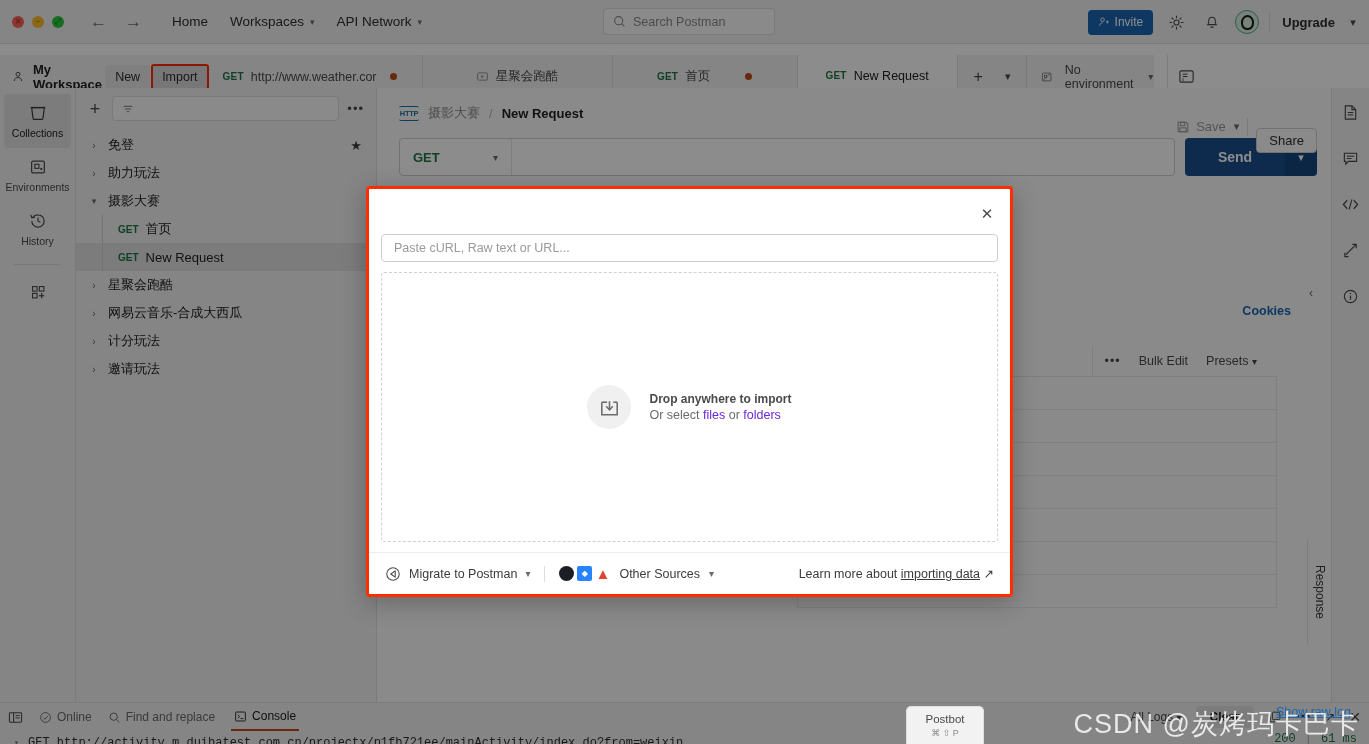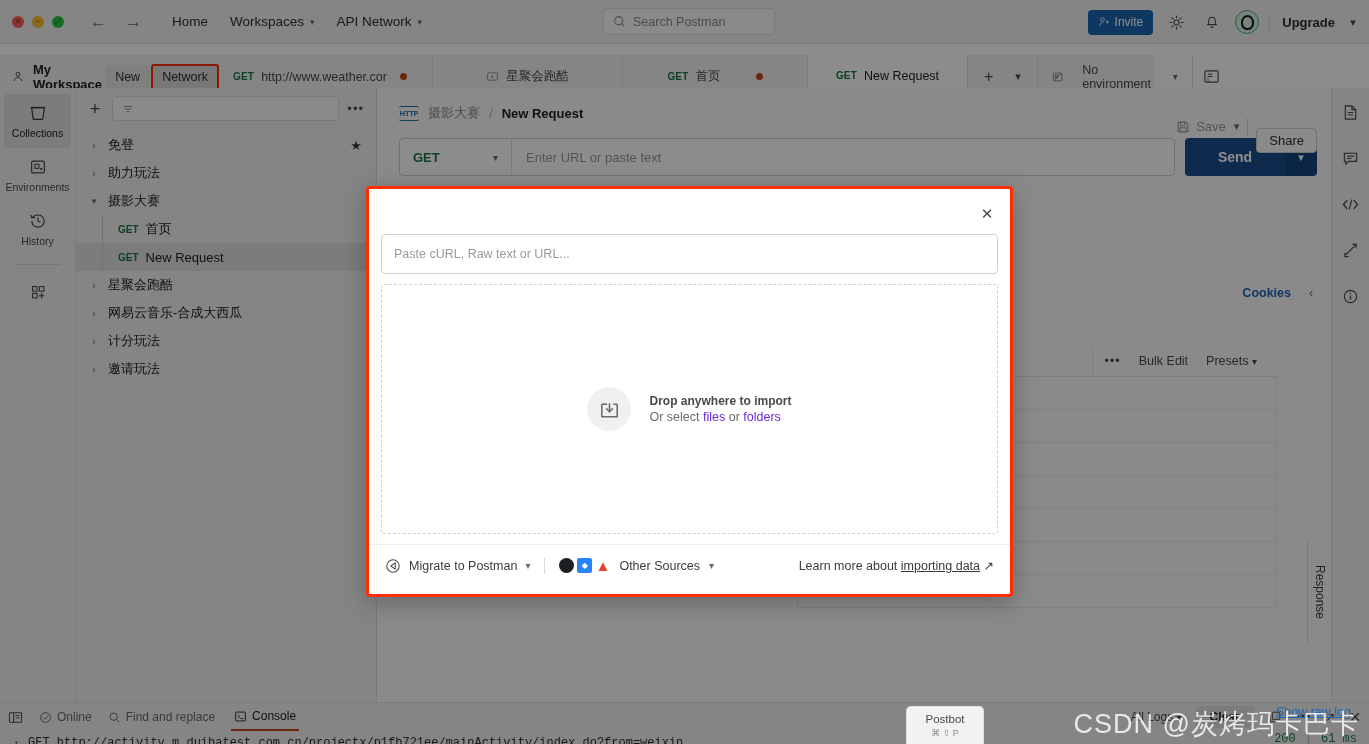--- a/index.html
+++ b/index.html
@@ -75,21 +75,21 @@
   .tab .m { font-size: 10px; font-weight: 700; color: #1d7745; letter-spacing: .2px; }
   .tab .t { white-space: nowrap; overflow: hidden; text-overflow: ellipsis; }
   .tab .unsaved { width: 7px; height: 7px; border-radius: 50%; background: #c2481e; margin-left: 6px; }
   .tab.active { background: #ffffff; color: #212121; font-weight: 500; border-bottom: 2px solid #c2481e; }
   .tab.t1 { width: 215px; }
   .tab.t2 { width: 190px; justify-content: center; }
   .tab.t3 { width: 185px; justify-content: center; }
   .tab.t4 { width: 160px; justify-content: center; }
   .tabplus { display: flex; align-items: center; gap: 22px; padding: 0 16px; color: #4a4a4a; font-size: 16px; border-right: 1px solid #e0e0e0; }
 
-  .env-sel { display: flex; align-items: center; gap: 19px; padding: 0 14px; font-size: 12.5px; color: #4a4a4a; border-right: 1px solid #e0e0e0; }
+  .env-sel { display: flex; align-items: center; gap: 12px; padding: 0 14px; font-size: 12.5px; color: #4a4a4a; border-right: 1px solid #e0e0e0; }
   .env-right { display: flex; align-items: center; padding: 0 10px; color: #4a4a4a; }
 
   
   .rail {
     position: absolute; top: 88px; left: 0; width: 76px; bottom: 42px;
     background: #f2f2f2; border-right: 1px solid #e0e0e0; padding-top: 6px;
   }
   .rail-item { display: flex; flex-direction: column; align-items: center; gap: 4px; padding: 9px 0; color: #4a4a4a; font-size: 10.5px; }
   .rail-item.active { background: #e2e2e2; border-radius: 4px; margin: 0 4px; color: #212121; }
   .rail-sep { height: 1px; background: #dcdcdc; margin: 8px 14px; }
@@ -127,21 +127,21 @@
   .vdiv { width: 1px; height: 18px; background: #dcdcdc; }
   .share-btn { border: 1px solid #d0d0d0; border-radius: 4px; padding: 4px 12px; font-size: 13px; color: #2e2e2e; background: #fbfbfb; margin-top: 28px; }
 
   .urlrow { display: flex; align-items: center; gap: 10px; padding: 16px 14px 0 22px; }
   .urlbox { flex: 1; height: 38px; border: 1px solid #cfcfcf; border-radius: 4px; background: #fff; display: flex; align-items: center; }
   .method { width: 112px; display: flex; align-items: center; justify-content: space-between; padding: 0 13px; font-size: 13px; font-weight: 700; color: #1d7745; border-right: 1px solid #e4e4e4; height: 100%; }
   .urlinput { flex: 1; padding: 0 14px; font-size: 13px; color: #9a9a9a; }
   .send { width: 100px; height: 38px; background: #1a4f8e; border-radius: 4px 0 0 4px; color: #fff; font-size: 14px; font-weight: 600; display: flex; align-items: center; justify-content: center; }
   .sendcar { width: 32px; height: 38px; background: #14447d; border-radius: 0 4px 4px 0; color: #fff; display: flex; align-items: center; justify-content: center; font-size: 11px; }
 
-  .cookies { position: absolute; right: 40px; top: 198px; font-size: 12.5px; color: #1a67b3; font-weight: 600; }
+  .cookies { position: absolute; right: 40px; top: 216px; font-size: 12.5px; color: #1a67b3; font-weight: 600; }
   .collapse-chev { position: absolute; right: 18px; top: 198px; color: #6b6b6b; font-size: 12px; }
 
   .param-head { position: absolute; left: 420px; right: 54px; top: 258px; height: 31px; border-bottom: 1px solid #e6e6e6; display: flex; align-items: center; justify-content: flex-end; gap: 18px; padding-right: 8px; font-size: 12.5px; color: #4a4a4a; }
   .param-head .seg { border-left: 1px solid #e6e6e6; height: 31px; display: flex; align-items: center; gap: 18px; padding: 0 12px; }
   .tbl { position: absolute; left: 420px; right: 54px; top: 289px; }
   .tbl .row { height: 33px; border-bottom: 1px solid #eaeaea; border-left: 1px solid #eaeaea; border-right: 1px solid #eaeaea; }
 
   
   .resp-strip { position: absolute; right: 38px; top: 540px; width: 24px; height: 104px; border-left: 1px solid #e0e0e0; display: flex; align-items: center; justify-content: center; }
   .resp-strip span { writing-mode: vertical-rl; font-size: 12px; color: #3b3b3b; }
@@ -172,28 +172,28 @@
   .watermark { position: absolute; right: 10px; bottom: 2px; font-size: 27px; color: rgba(255,255,255,0.82); z-index: 70; white-space: nowrap; letter-spacing: 1px; }
 
   
   .modal {
     position: absolute; left: 366px; top: 186px; width: 647px; height: 411px;
     background: #ffffff; border: 3px solid #ff2d00; border-radius: 4px;
     z-index: 100; display: flex; flex-direction: column;
     box-shadow: 0 6px 24px rgba(0,0,0,0.25);
   }
   .modal-close { position: absolute; right: 14px; top: 16px; width: 18px; height: 18px; color: #4a4a4a; font-size: 15px; display: flex; align-items: center; justify-content: center; }
-  .modal-input { margin: 45px 12px 0 12px; height: 40px; border: 1px solid #cfcfcf; border-radius: 4px; display: flex; align-items: center; padding: 0 12px; font-size: 12.5px; color: #9a9a9a; }
+  .modal-input { margin: 45px 12px 0 12px; height: 28px; border: 1px solid #cfcfcf; border-radius: 4px; display: flex; align-items: center; padding: 0 12px; font-size: 12.5px; color: #9a9a9a; }
   .dropzone { margin: 10px 12px 0 12px; flex: 1; border: 1px dashed #d0d0d0; border-radius: 3px; display: flex; align-items: center; justify-content: center; }
   .dz-inner { display: flex; align-items: center; gap: 18px; }
   .dz-circle { width: 44px; height: 44px; border-radius: 50%; background: #f0f0f0; display: flex; align-items: center; justify-content: center; }
   .dz-title { font-size: 12px; font-weight: 700; color: #4a4a4a; }
   .dz-sub { font-size: 12.5px; color: #6b6b6b; margin-top: 2px; }
   .dz-sub a { color: #6d28d9; text-decoration: none; }
-  .modal-foot { height: 42px; border-top: 1px solid #ededed; margin: 10px 0 8px 0; display: flex; align-items: center; padding: 0 16px; gap: 14px; font-size: 12.5px; color: #3b3b3b; }
+  .modal-foot { height: 42px; border-top: 1px solid #ededed; margin: 10px 0 0 0; display: flex; align-items: center; padding: 0 16px; gap: 14px; font-size: 12.5px; color: #3b3b3b; }
   .mf-divider { width: 1px; height: 16px; background: #dcdcdc; }
   .src-icons { display: flex; align-items: center; gap: 3px; }
   .gh { width: 15px; height: 15px; border-radius: 50%; background: #1b1f23; }
   .bb { width: 15px; height: 15px; border-radius: 2px; background: #2684ff; display:flex;align-items:center;justify-content:center;color:#fff;font-size:8px;}
   .gl { width: 15px; height: 15px; display: flex; align-items: center; justify-content: center; color: #e24329; font-size: 15px; line-height: 1;}
   .mf-learn { margin-left: auto; color: #3b3b3b; }
   .mf-learn u { text-decoration: underline; }
 
   svg { display: block; }
 </style>
@@ -275,21 +275,21 @@
     <div class="tabbar">
       <div class="ws">
         <svg width="15" height="15" viewBox="0 0 16 16">
           <circle cx="8" cy="5" r="2.6" fill="none" stroke="#3b3b3b" stroke-width="1.2"></circle>
           <path d="M3 14c0-2.8 2.2-4.6 5-4.6s5 1.8 5 4.6" fill="none" stroke="#3b3b3b" stroke-width="1.2"></path>
         </svg>
         <span class="ws-name">My Workspace</span>
       </div>
       <div class="newimp">
         <div class="nbtn new">New</div>
-        <div class="nbtn import">Network</div>
+        <div class="nbtn import">Import</div>
       </div>
 
       <div class="tabs">
         <div class="tab t1">
           <span class="m">GET</span>
           <span class="t">http://www.weather.cor</span>
           <span class="unsaved"></span>
         </div>
         <div class="tab t2">
           <svg width="13" height="13" viewBox="0 0 16 16">
@@ -443,21 +443,20 @@
         <div class="vdiv"></div>
         <div class="share-btn">Share</div>
       </div>
 
       <div class="urlrow">
         <div class="urlbox">
           <div class="method">
             <span>GET</span>
             <span style="font-size:10px;color:#6b6b6b;font-weight:400;">▾</span>
           </div>
-          <div class="urlinput">Enter URL or paste text</div>
         </div>
         <div style="display:flex;">
           <div class="send">Send</div>
           <div class="sendcar">▾</div>
         </div>
       </div>
 
       <div class="cookies">Cookies</div>
       <div class="collapse-chev">‹</div>
 

